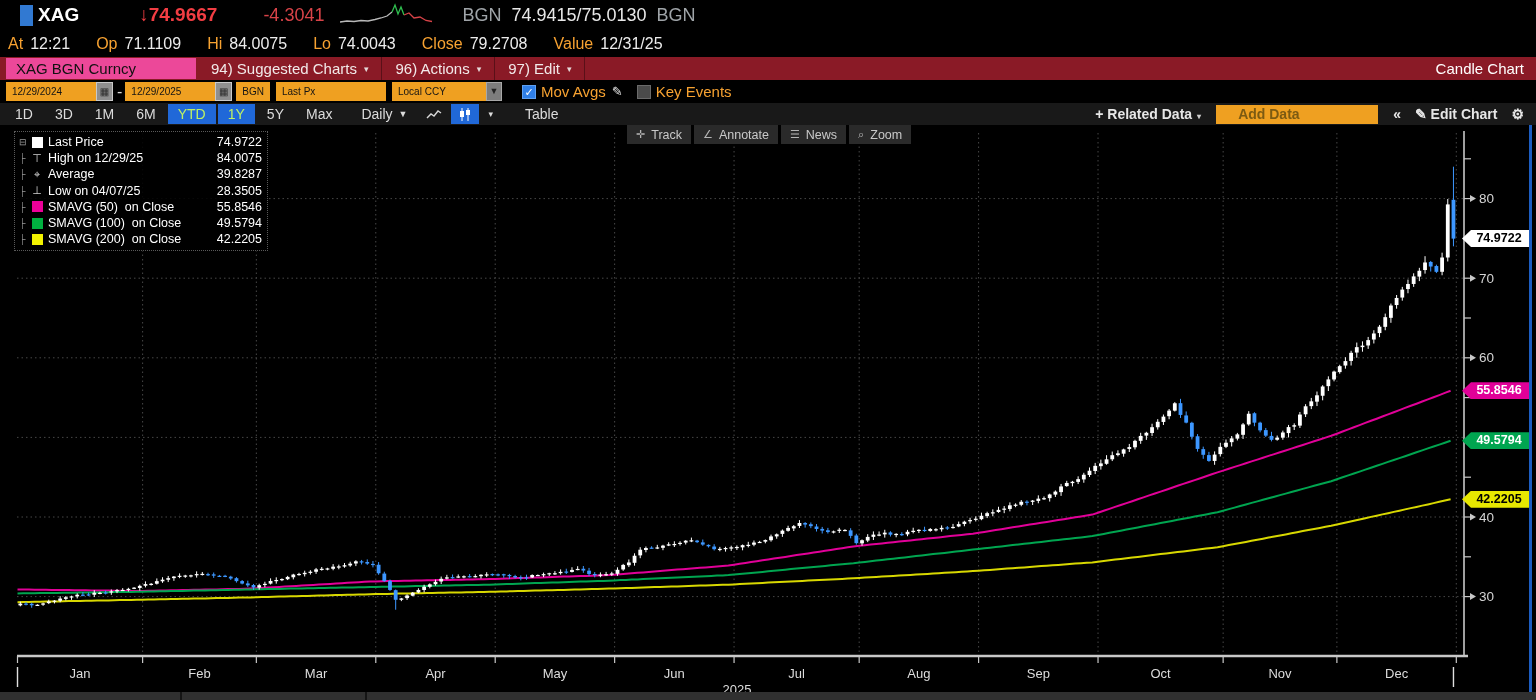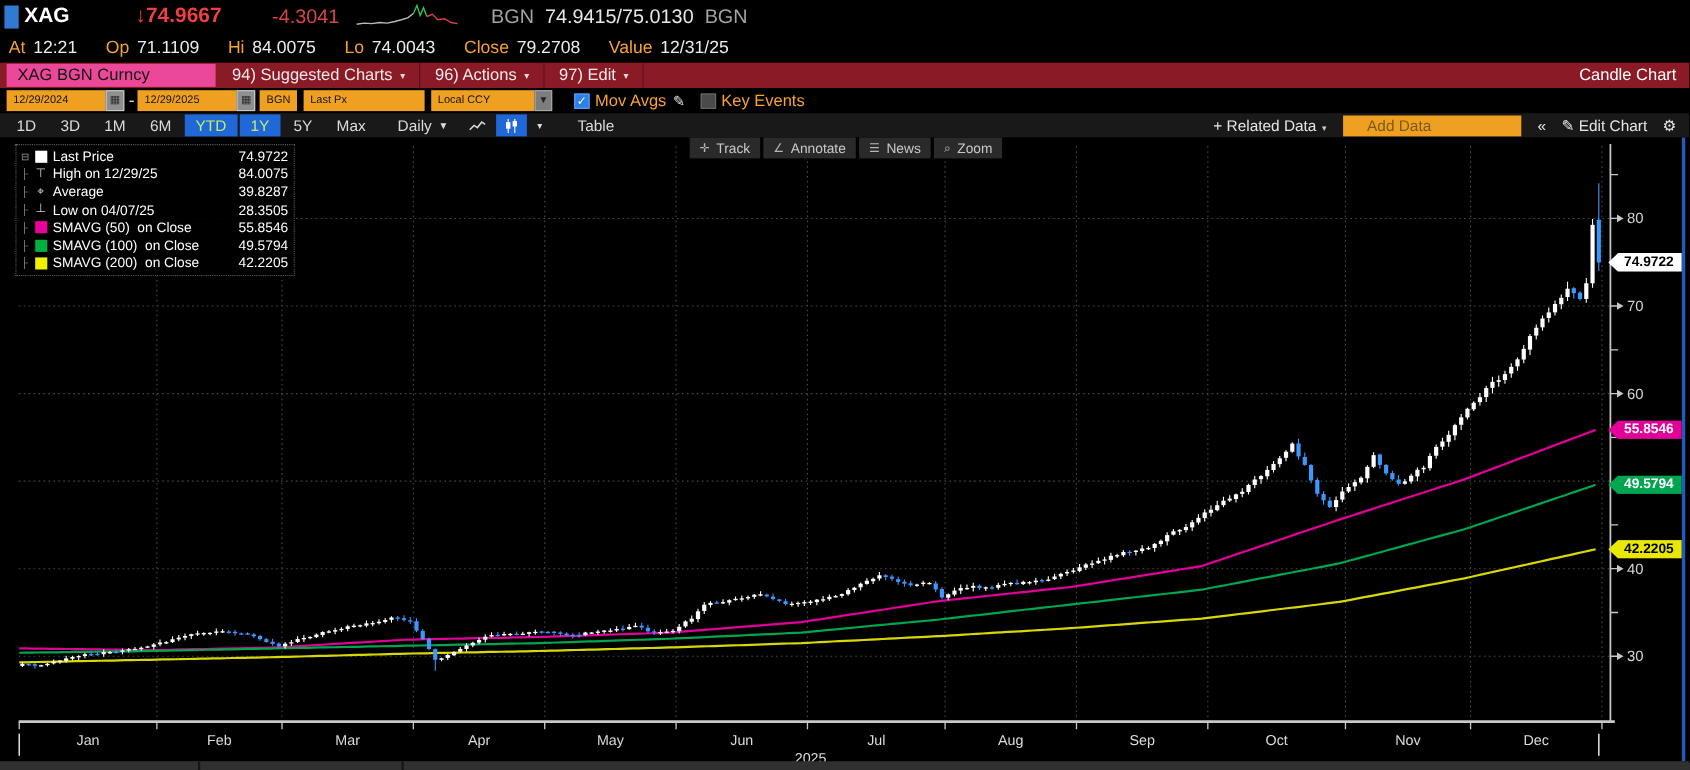--- a/index.html
+++ b/index.html
@@ -1,20 +1,20 @@
 <!DOCTYPE html>
 <html><head>
 <meta charset="utf-8">
 <style>
   html,body{margin:0;padding:0;background:#000;}
   #app{position:relative;width:1536px;height:700px;background:#000;overflow:hidden;
        font-family:"Liberation Sans",sans-serif;-webkit-font-smoothing:antialiased;}
   .row{position:absolute;left:0;width:1536px;display:flex;align-items:center;box-sizing:border-box;}
   
-  #quote-bar{top:0;height:30px;background:#000;padding-left:4px;}
+  #quote-bar{top:0;height:30px;background:#000;padding-left:20px;}
   .tick-square{width:13px;height:21px;background:#3179d2;margin-right:5px;}
   .ticker{color:#fff;font-size:19px;font-weight:bold;letter-spacing:0;}
   .px-red{color:#f23d43;font-size:19px;font-weight:bold;}
   .chg-red{color:#d84348;font-size:18px;}
   .gray-lbl{color:#9fa4a8;font-size:18px;}
   .white-val{color:#e8e8e8;font-size:18px;}
   
   #stats-bar{top:30px;height:27px;background:#000;padding-left:8px;font-size:16px;}
   .stat{margin-right:26px;white-space:nowrap;}
   .amber{color:#f7a231;}
@@ -42,21 +42,21 @@
   .chk.off{background:#4a4a4a;border:1px solid #6a6a6a;}
   .ctl-lbl{color:#f7a231;font-size:15px;}
   .pencil{color:#e8e8e8;font-size:13px;margin-left:6px;}
   
   #toolbar{top:103px;height:22px;background:#191919;padding-left:4px;}
   .tbtn{color:#dcdcdc;font-size:14px;height:20px;display:flex;align-items:center;justify-content:center;
         padding:0 10px;margin:0 1px;cursor:default;text-align:center;}
   .tbtn.active{background:#2068d8;color:#bef264;}
   .tbtn.icon-btn{padding:0 7px;}
   .tcaret{font-size:8px;color:#cfcfcf;margin-left:5px;}
-  #toolbar-right{margin-left:auto;display:flex;align-items:center;height:22px;}
+  #toolbar-right{margin-left:auto;display:flex;align-items:center;height:22px;font-weight:bold;}
   #add-data-box{background:#efa021;color:#7c5a12;width:118px;height:19px;line-height:19px;
                 font-size:14px;padding:0 22px;margin:0 8px;}
   .tb-right-item{color:#e6e6e6;font-size:14px;margin:0 7px;white-space:nowrap;}
   
   #chart-region{position:absolute;top:125px;left:0;width:1536px;height:575px;background:#000;}
   #plot-svg{position:absolute;left:0;top:0;}
   #overlay-toolbar{position:absolute;left:627px;top:0;height:19px;display:flex;gap:3px;}
   .ov-btn{background:#2a2a2a;color:#c9c9c9;font-size:12.5px;display:flex;align-items:center;
           padding:0 9px;height:19px;}
   .ov-btn .ic{margin-right:6px;color:#b5b5b5;font-size:11px;}

